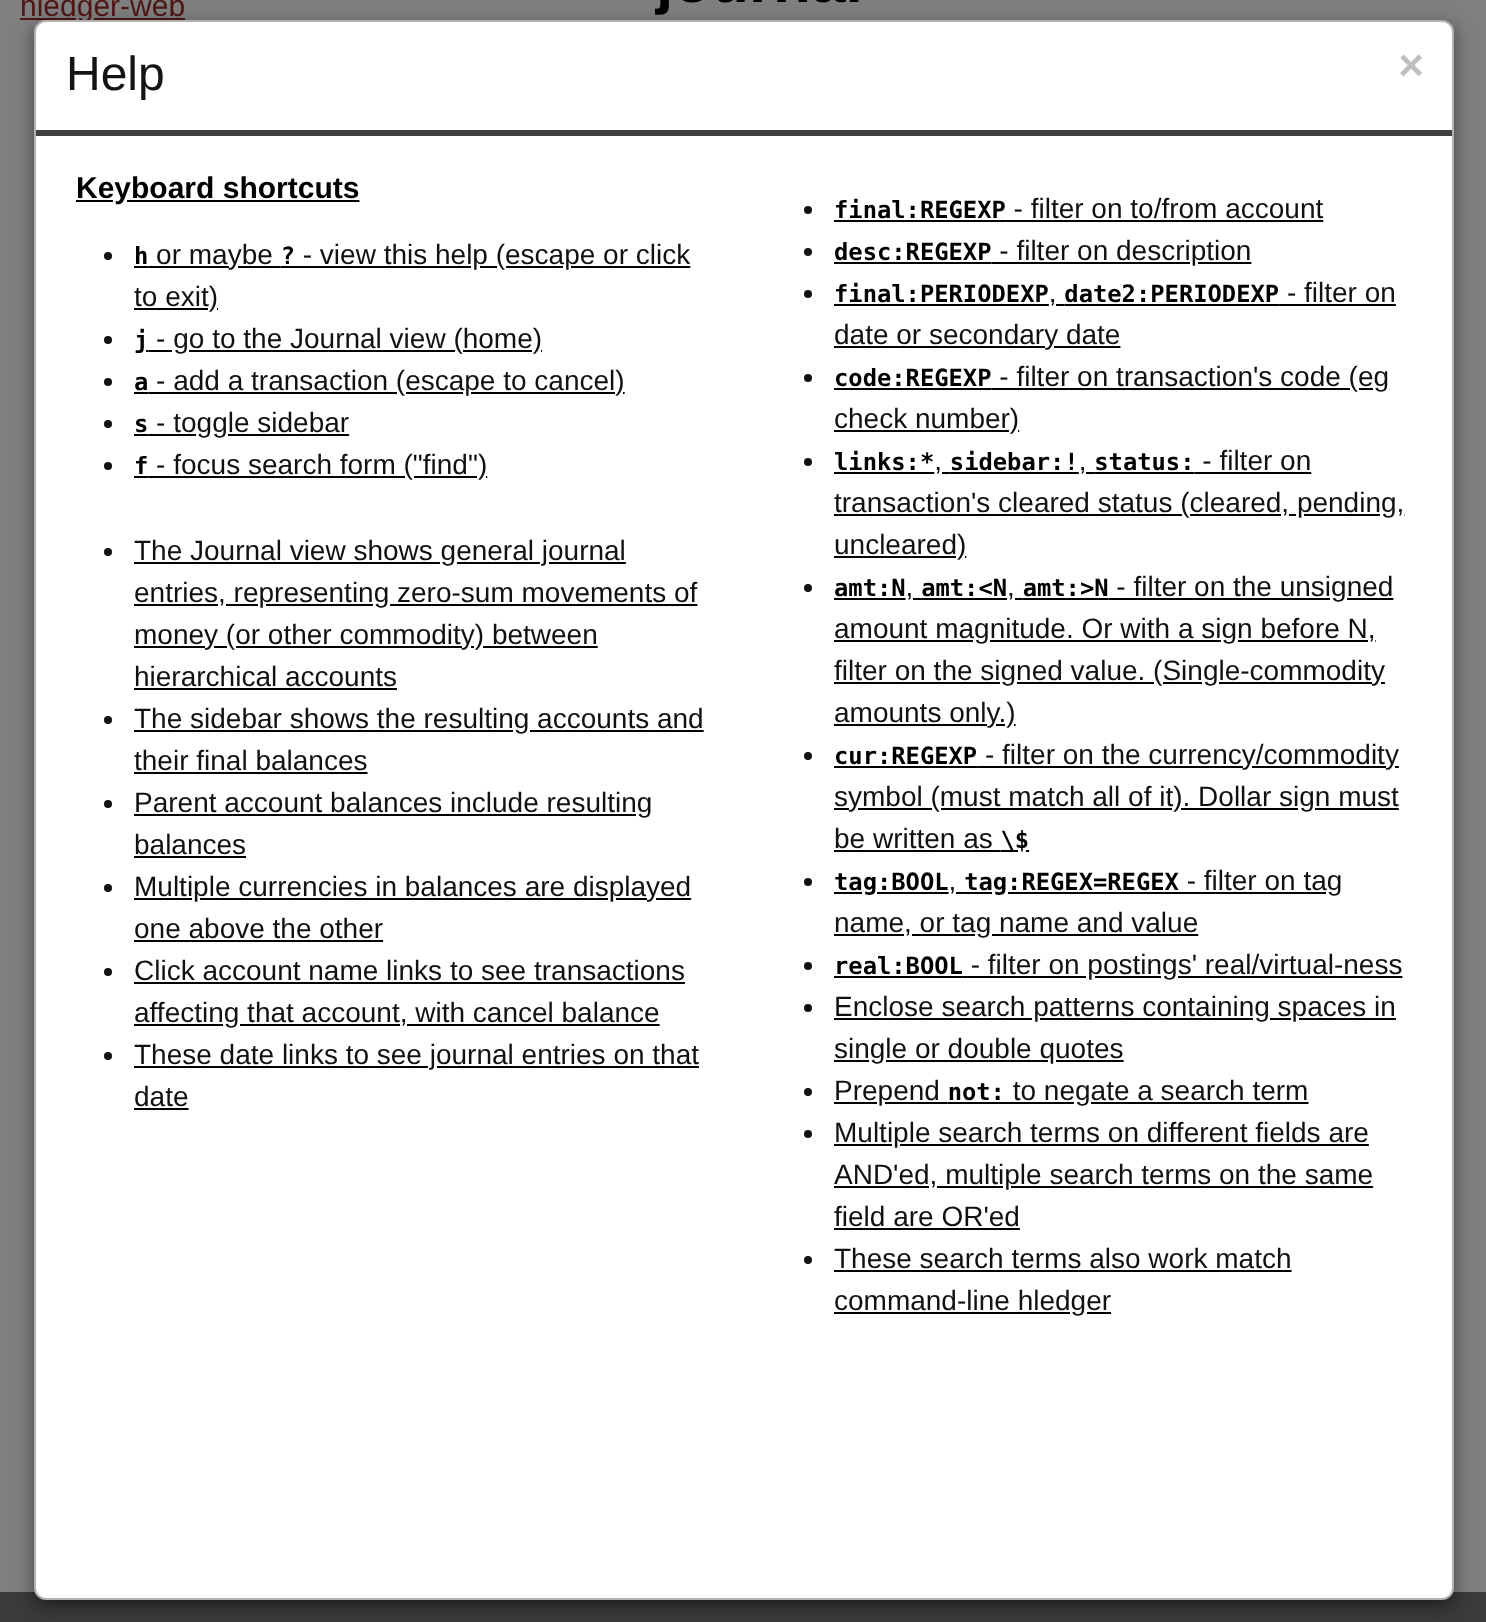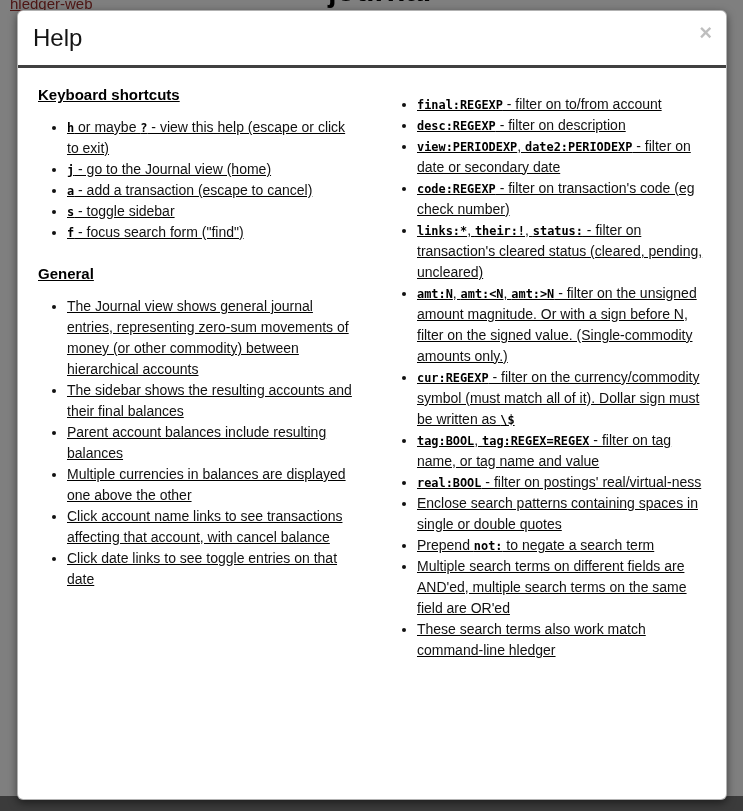--- a/index.html
+++ b/index.html
@@ -55,37 +55,36 @@
   <div class="modal-body">
     <div class="col left">
         <h3 class="section-heading">Keyboard shortcuts</h3>
         <ul class="help-list">
           <li><code>h</code> or maybe <code>?</code> - view this help (escape or click to exit)</li>
           <li><code>j</code> - go to the Journal view (home)</li>
           <li><code>a</code> - add a transaction (escape to cancel)</li>
           <li><code>s</code> - toggle sidebar</li>
           <li><code>f</code> - focus search form ("find")</li>
         </ul>
-        <h3 class="section-heading">General</h3>
         <ul class="help-list">
           <li>The Journal view shows general journal entries, representing zero-sum movements of money (or other commodity) between hierarchical accounts</li>
           <li>The sidebar shows the resulting accounts and their final balances</li>
           <li>Parent account balances include resulting balances</li>
           <li>Multiple currencies in balances are displayed one above the other</li>
           <li>Click account name links to see transactions affecting that account, with cancel balance</li>
-          <li>Click date links to see toggle entries on that date</li>
+          <li>These date links to see journal entries on that date</li>
         </ul>
       </div>
     <div class="col right">
         <ul class="help-list">
           <li><code>final:REGEXP</code> - filter on to/from account</li>
           <li><code>desc:REGEXP</code> - filter on description</li>
-          <li><code>view:PERIODEXP</code>, <code>date2:PERIODEXP</code> - filter on date or secondary date</li>
+          <li><code>final:PERIODEXP</code>, <code>date2:PERIODEXP</code> - filter on date or secondary date</li>
           <li><code>code:REGEXP</code> - filter on transaction's code (eg check number)</li>
-          <li><code>links:*</code>, <code>their:!</code>, <code>status:</code> - filter on transaction's cleared status (cleared, pending, uncleared)</li>
+          <li><code>links:*</code>, <code>sidebar:!</code>, <code>status:</code> - filter on transaction's cleared status (cleared, pending, uncleared)</li>
           <li><code>amt:N</code>, <code>amt:&lt;N</code>, <code>amt:&gt;N</code> - filter on the unsigned amount magnitude. Or with a sign before N, filter on the signed value. (Single-commodity amounts only.)</li>
           <li><code>cur:REGEXP</code> - filter on the currency/commodity symbol (must match all of it). Dollar sign must be written as <code>\$</code></li>
           <li><code>tag:BOOL</code>, <code>tag:REGEX=REGEX</code> - filter on tag name, or tag name and value</li>
           <li><code>real:BOOL</code> - filter on postings' real/virtual-ness</li>
           <li>Enclose search patterns containing spaces in single or double quotes</li>
           <li>Prepend <code>not:</code> to negate a search term</li>
           <li>Multiple search terms on different fields are AND'ed, multiple search terms on the same field are OR'ed</li>
           <li>These search terms also work match command-line hledger</li>
         </ul>
       </div>

